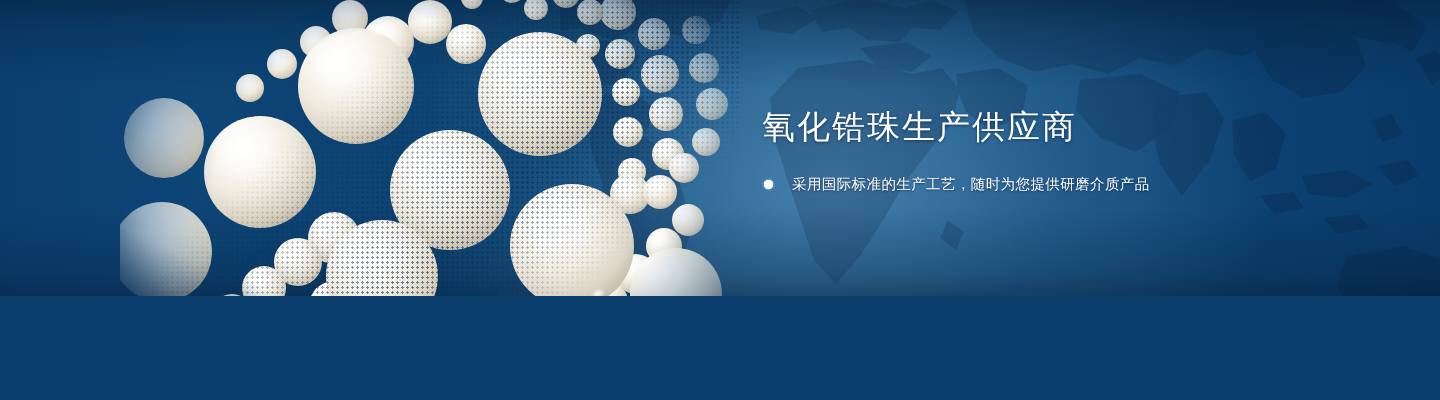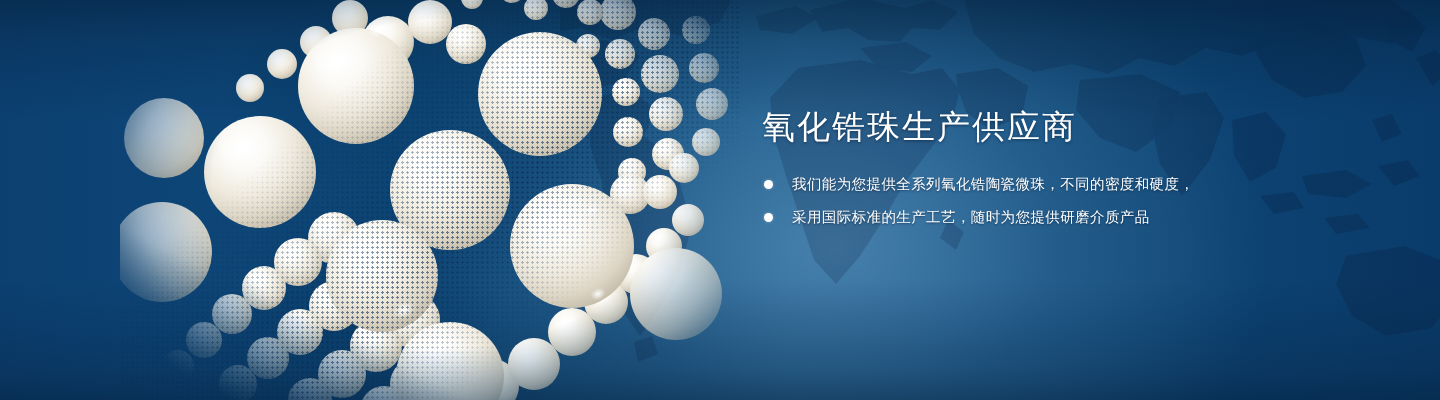--- a/index.html
+++ b/index.html
@@ -6,21 +6,21 @@
   html, body {
     margin: 0;
     padding: 0;
     background: #0a3d6b;
   }
   * { box-sizing: border-box; }
 
   .banner {
     position: relative;
     width: 1440px;
-    height: 400px;
+    height: 296px;
     overflow: hidden;
     font-family: "Liberation Sans", "DejaVu Sans", sans-serif;
     background: #0b4472;
   }
 
   
   .bg-base {
     position: absolute; inset: 0;
     background:
       radial-gradient(ellipse 700px 520px at 58% 62%,
@@ -341,21 +341,20 @@
   <div class="halftone"></div>
 
   <div class="content">
 
     <h1 class="headline">氧化锆珠生产供应商</h1>
 
     <ul class="bullets">
 
       <li class="bullet">
         <span class="dot"></span>
-        <span class="bline">我们能为您提供全系列氧化锆陶瓷微珠，不同的密度和硬度，</span>
       </li>
 
 
       <li class="bullet">
         <span class="dot"></span>
         <span class="bline">采用国际标准的生产工艺，随时为您提供研磨介质产品</span>
       </li>
 
     </ul>
   </div>

